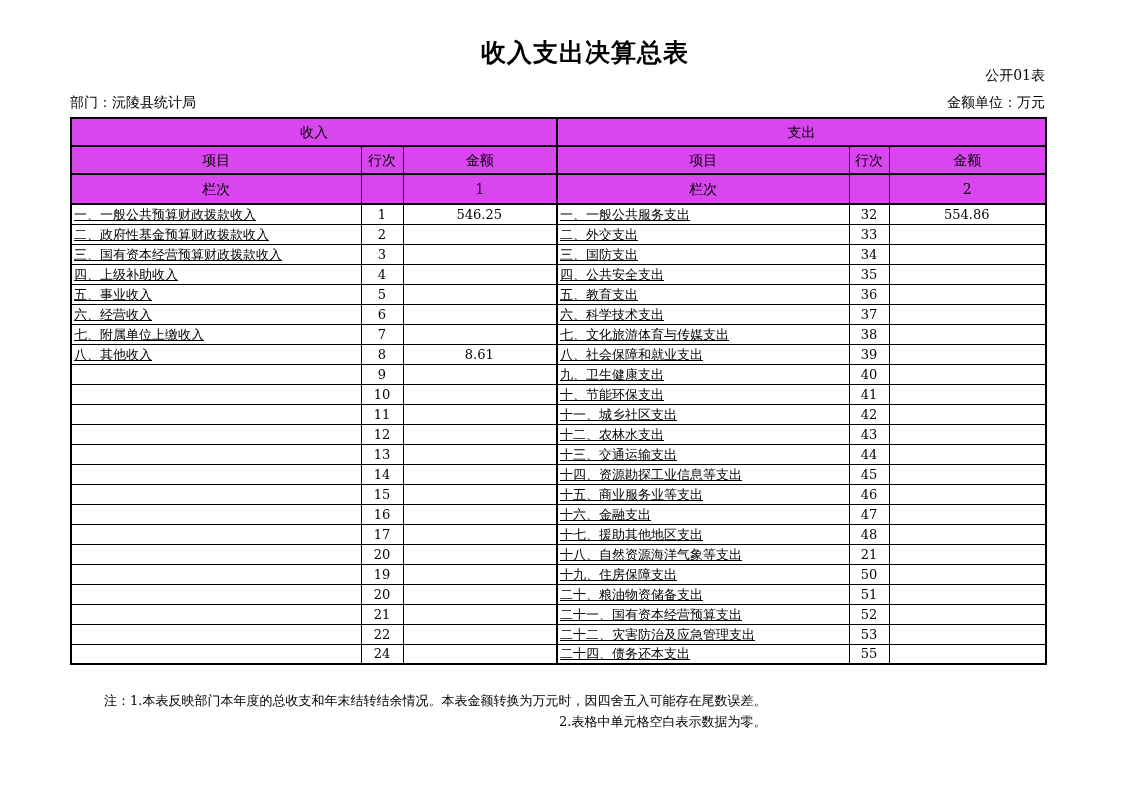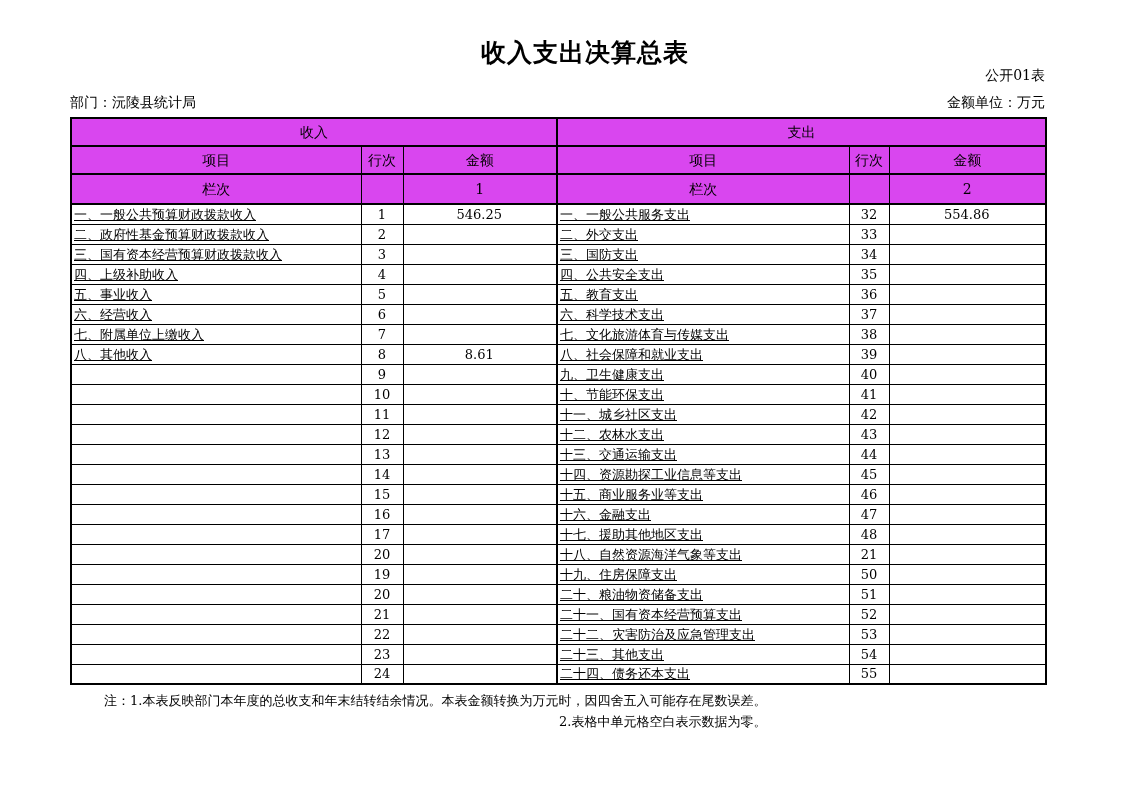--- a/index.html
+++ b/index.html
@@ -281,28 +281,20 @@
         <tr>
           <td class="c-item"></td>
           <td class="c-no">22</td>
           <td class="c-amt"></td>
           <td class="c-item sec-start">二十二、灾害防治及应急管理支出</td>
           <td class="c-no">53</td>
           <td class="c-amt"></td>
         </tr>
         <tr>
           <td class="c-item"></td>
-          <td class="c-no">23</td>
-          <td class="c-amt"></td>
-          <td class="c-item sec-start">二十三、其他支出</td>
-          <td class="c-no">54</td>
-          <td class="c-amt"></td>
-        </tr>
-        <tr>
-          <td class="c-item"></td>
           <td class="c-no">24</td>
           <td class="c-amt"></td>
           <td class="c-item sec-start">二十四、债务还本支出</td>
           <td class="c-no">55</td>
           <td class="c-amt"></td>
         </tr>
       </tbody>
   </table>
 
   <div class="notes">

